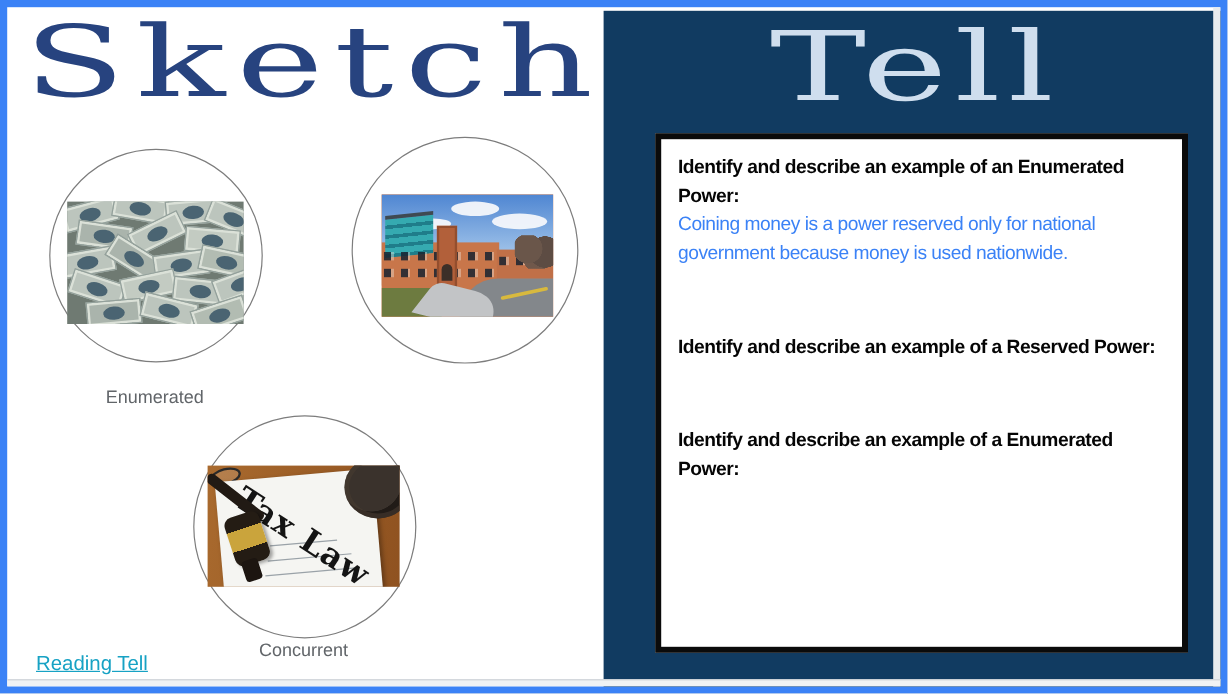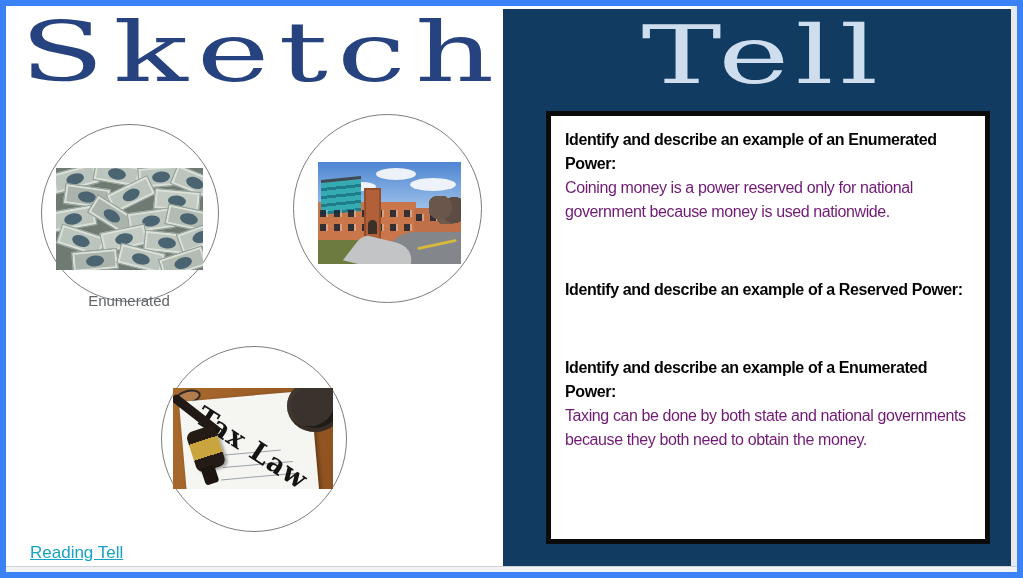--- a/index.html
+++ b/index.html
@@ -31,21 +31,21 @@
   }
 
   
   .circle{position:absolute;border:1px solid #7d7d7d;border-radius:50%;background:#fff;}
   .circle-enumerated{left:35px;top:118px;width:176px;height:176px;}
   .circle-reserved{left:287px;top:108px;width:187px;height:187px;}
   .circle-concurrent{left:155px;top:340px;width:184px;height:184px;}
   .circle-label{
     position:absolute;color:#616569;font-size:15px;text-align:center;
   }
-  .label-enumerated{left:35px;top:286px;width:176px;}
+  .label-enumerated{left:35px;top:317px;width:176px;}
   .label-reserved{left:287px;top:300px;width:187px;}
   .label-concurrent{left:155px;top:528px;width:184px;}
 
   
   .money-photo{
     position:absolute;left:50px;top:162px;width:147px;height:102px;
     background:#6f7a72;overflow:hidden;
   }
   .bill{position:absolute;width:44px;height:19px;background:#bcc5bd;
     border:1px solid #93a09b;box-shadow:inset 0 0 0 2px #dbe1d8;}
@@ -135,21 +135,21 @@
     text-decoration:underline;cursor:pointer;}
 
   
   .tell-card{
     position:absolute;left:540px;top:105px;width:444px;height:433px;box-sizing:border-box;
     background:#ffffff;border:5px solid #0b0b0b;padding:12px 10px 0 14px;
   }
   .tell-section{margin:0 0 54px 0;}
   .tell-heading{font-weight:bold;font-size:16px;line-height:24px;color:#050505;
     letter-spacing:-0.4px;white-space:pre-line;}
-  .tell-body{font-size:16px;line-height:24px;color:#701a75;letter-spacing:-0.4px;
+  .tell-body{font-size:16px;line-height:24px;color:#3b82f6;letter-spacing:-0.4px;
     white-space:pre-line;}
 </style>
 </head>
 <body>
 
 <div class="slide">
 
   <div class="navy-panel"></div>
 
   <div class="title-sketch">Sketch</div>
@@ -207,37 +207,36 @@
     <div class="tl-paper"></div>
     <div class="tl-block"></div>
     <div class="tl-line tl-l1"></div>
     <div class="tl-line tl-l2"></div>
     <div class="tl-line tl-l3"></div>
     <div class="tl-text">Tax Law</div>
     <div class="tl-gavel-handle"></div>
     <div class="tl-gavel-head"></div>
     <div class="tl-gavel-tip"></div>
   </div>
+  <div class="circle-label label-concurrent">Concurrent</div>
 
   <a class="reading-link">Reading Tell</a>
 
   <div class="tell-card">
     <div class="tell-section">
       <div class="tell-heading">Identify and describe an example of an Enumerated
 Power:</div>
       <div class="tell-body">Coining money is a power reserved only for national
 government because money is used nationwide.</div>
     </div>
     <div class="tell-section">
       <div class="tell-heading">Identify and describe an example of a Reserved Power:</div>
     </div>
     <div class="tell-section">
       <div class="tell-heading">Identify and describe an example of a Enumerated
 Power:</div>
-      <div class="tell-body">Taxing can be done by both state and national governments
-because they both need to obtain the money.</div>
     </div>
   </div>
 
   <div class="edge-right"></div>
   <div class="edge-bottom"></div>
 
 </div>
 
 </body></html>

